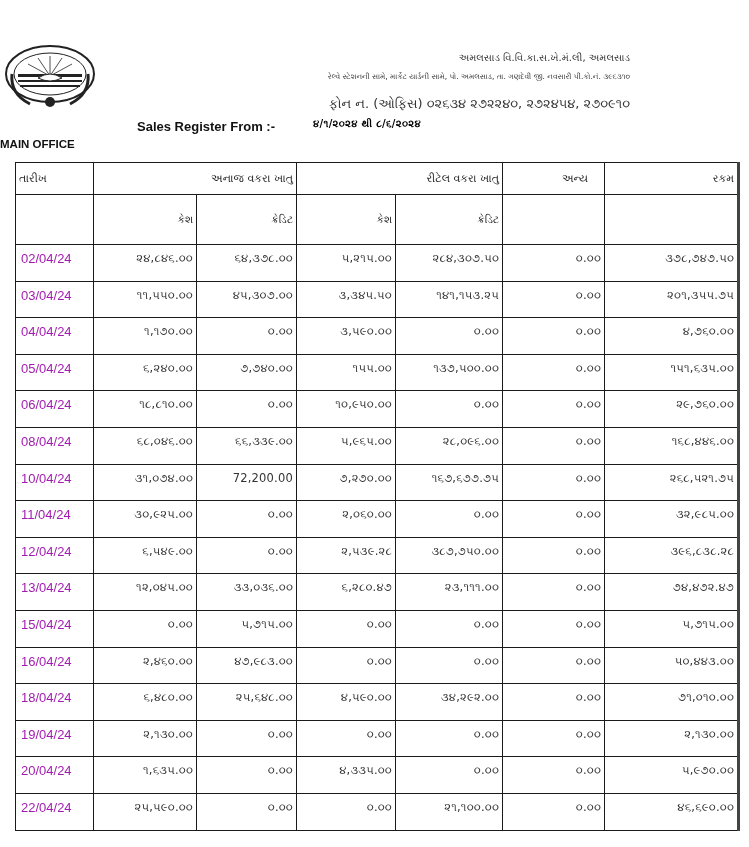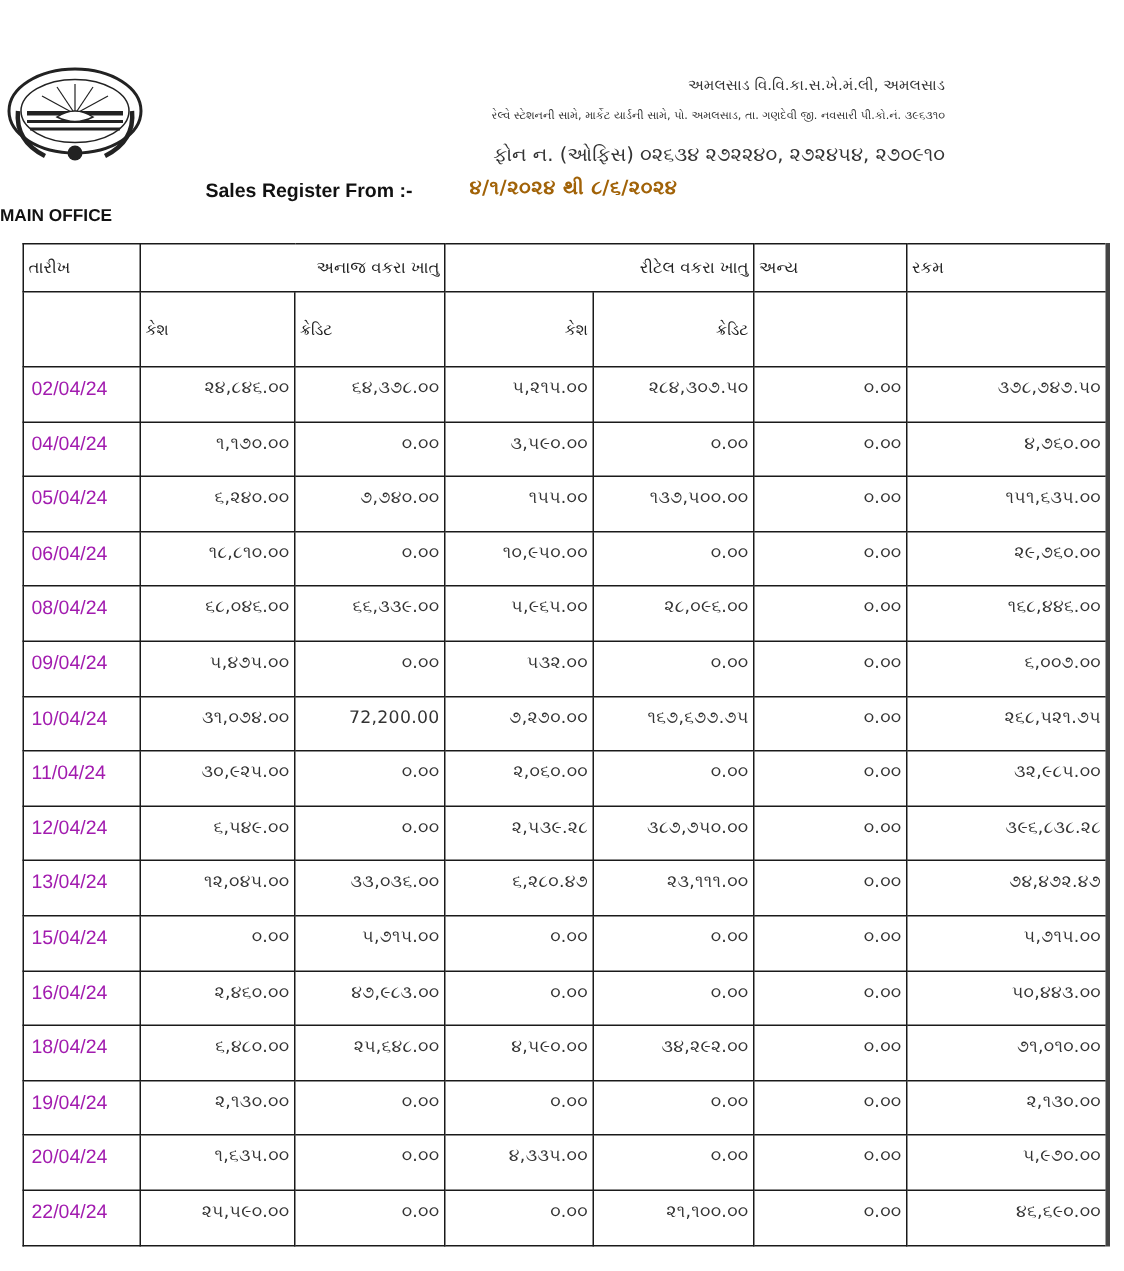--- a/index.html
+++ b/index.html
@@ -3,31 +3,31 @@
 <meta charset="utf-8">
 <style>
   html, body { margin:0; padding:0; background:#fff; }
   body { width:749px; height:847px; overflow:hidden; position:relative; font-family:"DejaVu Sans", sans-serif; color:#222; }
   .logo { position:absolute; left:4px; top:44px; width:92px; height:70px; }
   .org { position:absolute; left:250px; width:380px; text-align:right; color:#333; }
   .org-name { top:52px; font-size:10px; }
   .org-addr { top:72px; font-size:7.5px; left:250px; width:380px; }
   .org-phone { top:96px; font-size:13px; }
   .title { position:absolute; left:137px; top:119px; font-family:"Liberation Sans", sans-serif; font-weight:bold; font-size:13px; color:#111; }
-  .title-range { position:absolute; left:313px; top:118px; font-size:13px; font-weight:bold; color:#a16207; letter-spacing:0.3px; }
+  .title-range { position:absolute; left:313px; top:118px; font-size:10px; font-weight:bold; color:#000000; letter-spacing:0.3px; }
   .office { position:absolute; left:0; top:138px; font-family:"Liberation Sans", sans-serif; font-weight:bold; font-size:11.5px; color:#111; }
   table.reg { position:absolute; left:15px; top:162px; border-collapse:collapse; table-layout:fixed; width:723px; }
   table.reg td { border:1.5px solid #1a1a1a; padding:0 3px; font-size:11.5px; vertical-align:top; overflow:hidden; white-space:nowrap; }
   table.reg tr.h1 td { height:31px; vertical-align:middle; font-size:11px; }
   table.reg tr.h2 td { height:31px; vertical-align:bottom; font-size:10.5px; padding-bottom:18px; }
   table.reg tr.row td { height:29.6px; padding-top:6px; }
   td.date { font-family:"Liberation Sans", sans-serif; font-size:13px !important; color:#a21caf; padding-left:5px !important; }
   td.num { text-align:right; color:#333; letter-spacing:0.2px; }
   td.c { text-align:right; }
-  td.r { }
+  td.r { text-align:right; }
   td.l { text-align:left; }
   table.reg { border-right:3px solid #444; }
 </style>
 </head>
 <body>
 
 <svg class="logo" viewBox="0 0 92 70">
   <ellipse cx="46" cy="30" rx="44" ry="28" fill="none" stroke="#222" stroke-width="2"></ellipse>
   <ellipse cx="46" cy="30" rx="36" ry="21" fill="none" stroke="#222" stroke-width="1"></ellipse>
   <g stroke="#222" stroke-width="0.8">
@@ -84,20 +84,29 @@
   <tr class="row">
         <td class="date">02/04/24</td>
         <td class="num">૨૪,૮૪૬.૦૦</td>
         <td class="num">૬૪,૩૭૮.૦૦</td>
         <td class="num">૫,૨૧૫.૦૦</td>
         <td class="num">૨૮૪,૩૦૭.૫૦</td>
         <td class="num">૦.૦૦</td>
         <td class="num">૩૭૮,૭૪૭.૫૦</td>
       </tr>
       <tr class="row">
+        <td class="date">03/04/24</td>
+        <td class="num">૧૧,૫૫૦.૦૦</td>
+        <td class="num">૪૫,૩૦૭.૦૦</td>
+        <td class="num">૩,૩૪૫.૫૦</td>
+        <td class="num">૧૪૧,૧૫૩.૨૫</td>
+        <td class="num">૦.૦૦</td>
+        <td class="num">૨૦૧,૩૫૫.૭૫</td>
+      </tr>
+      <tr class="row">
         <td class="date">04/04/24</td>
         <td class="num">૧,૧૭૦.૦૦</td>
         <td class="num">૦.૦૦</td>
         <td class="num">૩,૫૯૦.૦૦</td>
         <td class="num">૦.૦૦</td>
         <td class="num">૦.૦૦</td>
         <td class="num">૪,૭૬૦.૦૦</td>
       </tr>
       <tr class="row">
         <td class="date">05/04/24</td>
@@ -120,29 +129,20 @@
       <tr class="row">
         <td class="date">08/04/24</td>
         <td class="num">૬૮,૦૪૬.૦૦</td>
         <td class="num">૬૬,૩૩૯.૦૦</td>
         <td class="num">૫,૯૬૫.૦૦</td>
         <td class="num">૨૮,૦૯૬.૦૦</td>
         <td class="num">૦.૦૦</td>
         <td class="num">૧૬૮,૪૪૬.૦૦</td>
       </tr>
       <tr class="row">
-        <td class="date">09/04/24</td>
-        <td class="num">૫,૪૭૫.૦૦</td>
-        <td class="num">૦.૦૦</td>
-        <td class="num">૫૩૨.૦૦</td>
-        <td class="num">૦.૦૦</td>
-        <td class="num">૦.૦૦</td>
-        <td class="num">૬,૦૦૭.૦૦</td>
-      </tr>
-      <tr class="row">
         <td class="date">10/04/24</td>
         <td class="num">૩૧,૦૭૪.૦૦</td>
         <td class="num">72,200.00</td>
         <td class="num">૭,૨૭૦.૦૦</td>
         <td class="num">૧૬૭,૬૭૭.૭૫</td>
         <td class="num">૦.૦૦</td>
         <td class="num">૨૬૮,૫૨૧.૭૫</td>
       </tr>
       <tr class="row">
         <td class="date">11/04/24</td>

